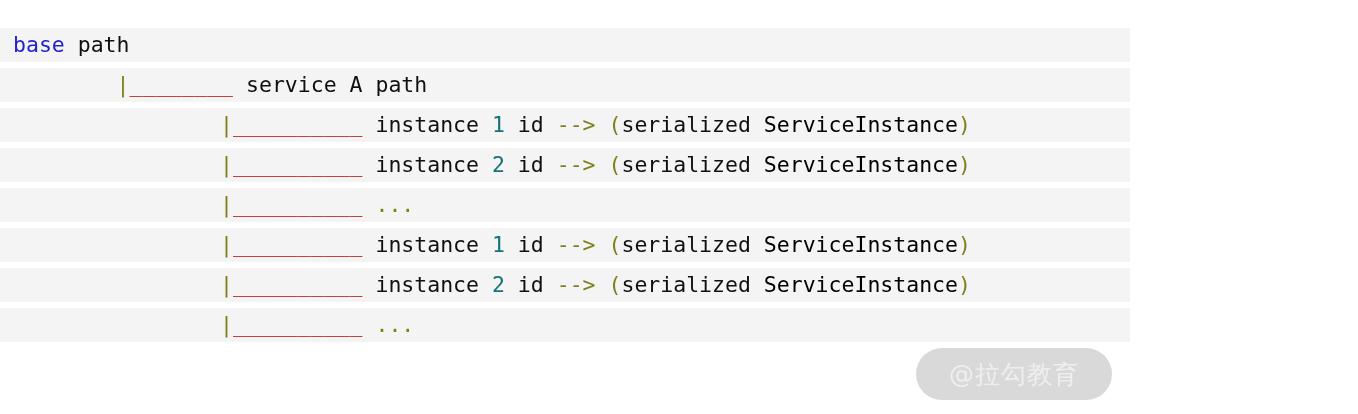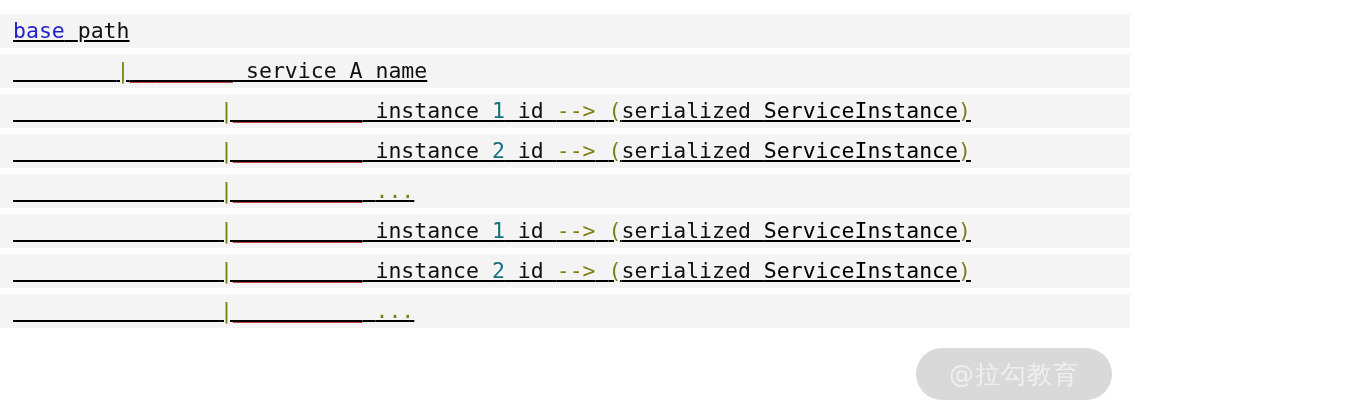--- a/index.html
+++ b/index.html
@@ -13,23 +13,22 @@
     height: 414px;
     overflow: hidden;
     font-family: "DejaVu Sans Mono", "Liberation Mono", monospace;
   }
 
   #code-block {
     position: relative;
     width: 1130px;
     height: 414px;
     background: #ffffff;
-    padding-top: 14px;
+    padding-top: 28px;
     box-sizing: border-box;
-    text-decoration: underline;
   }
 
   .code-line {
     position: relative;
     width: 100%;
     height: 34px;
     line-height: 34px;
     margin-bottom: 6px;
     background: #f4f4f4;
     white-space: pre;
@@ -70,21 +69,21 @@
     letter-spacing: 1px;
     pointer-events: none;
   }
 </style>
 </head>
 <body>
 
 <div id="code-block">
   <div id="code-lines">
       <div class="code-line"><span class="tok-kw">base</span><span class="tok-plain"> </span><span class="tok-plain">path</span></div>
-      <div class="code-line"><span class="tok-plain">        </span><span class="tok-pipe">|</span><span class="tok-under">________</span><span class="tok-plain"> service A name</span></div>
+      <div class="code-line"><span class="tok-plain">        </span><span class="tok-pipe">|</span><span class="tok-under">________</span><span class="tok-plain"> service A path</span></div>
       <div class="code-line"><span class="tok-plain">                </span><span class="tok-pipe">|</span><span class="tok-under">__________</span><span class="tok-plain"> instance </span><span class="tok-num">1</span><span class="tok-plain"> id </span><span class="tok-arrow">--&gt;</span><span class="tok-plain"> </span><span class="tok-paren">(</span><span class="tok-plain">serialized </span><span class="tok-type">ServiceInstance</span><span class="tok-paren">)</span></div>
       <div class="code-line"><span class="tok-plain">                </span><span class="tok-pipe">|</span><span class="tok-under">__________</span><span class="tok-plain"> instance </span><span class="tok-num">2</span><span class="tok-plain"> id </span><span class="tok-arrow">--&gt;</span><span class="tok-plain"> </span><span class="tok-paren">(</span><span class="tok-plain">serialized </span><span class="tok-type">ServiceInstance</span><span class="tok-paren">)</span></div>
       <div class="code-line"><span class="tok-plain">                </span><span class="tok-pipe">|</span><span class="tok-under">__________</span><span class="tok-plain"> </span><span class="tok-dots">...</span></div>
       <div class="code-line"><span class="tok-plain">                </span><span class="tok-pipe">|</span><span class="tok-under">__________</span><span class="tok-plain"> instance </span><span class="tok-num">1</span><span class="tok-plain"> id </span><span class="tok-arrow">--&gt;</span><span class="tok-plain"> </span><span class="tok-paren">(</span><span class="tok-plain">serialized </span><span class="tok-type">ServiceInstance</span><span class="tok-paren">)</span></div>
       <div class="code-line"><span class="tok-plain">                </span><span class="tok-pipe">|</span><span class="tok-under">__________</span><span class="tok-plain"> instance </span><span class="tok-num">2</span><span class="tok-plain"> id </span><span class="tok-arrow">--&gt;</span><span class="tok-plain"> </span><span class="tok-paren">(</span><span class="tok-plain">serialized </span><span class="tok-type">ServiceInstance</span><span class="tok-paren">)</span></div>
       <div class="code-line"><span class="tok-plain">                </span><span class="tok-pipe">|</span><span class="tok-under">__________</span><span class="tok-plain"> </span><span class="tok-dots">...</span></div>
     </div>
 
   <div id="watermark">
     <span>@拉勾教育</span>

